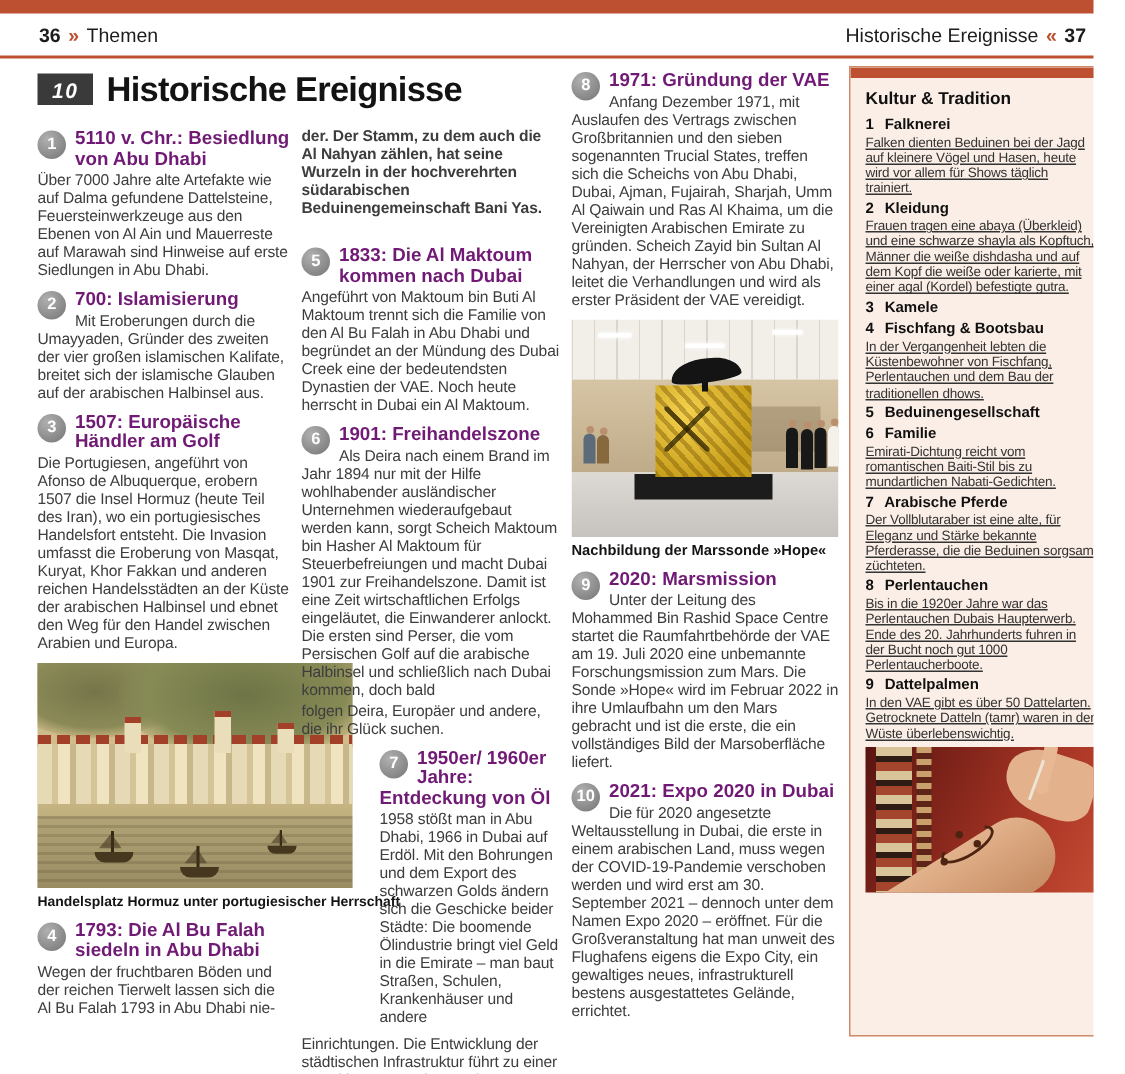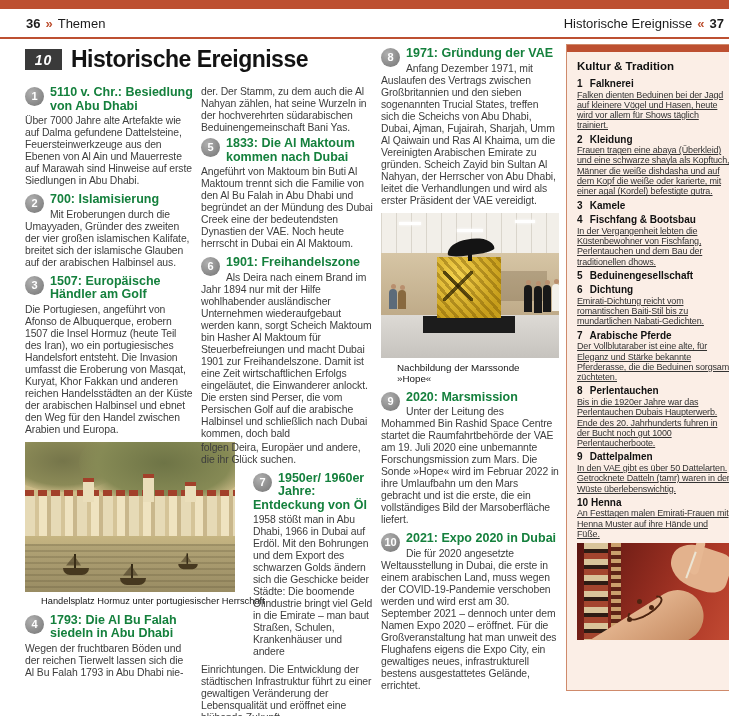--- a/index.html
+++ b/index.html
@@ -23,27 +23,27 @@
   
   .col{position:absolute;}
   .col1{left:25px;top:86px;width:168px;}
   .col2{left:201px;top:86px;width:172px;}
   .col3{left:381px;top:47px;width:178px;}
 
   .event{display:flow-root;margin-bottom:6px;}
   .num{float:left;width:19px;height:19px;border-radius:50%;margin:1px 6px 2px 0;
        background:radial-gradient(circle at 35% 30%,#b0b0b0,#747474);
        color:#fff;font-weight:bold;font-size:11px;text-align:center;line-height:19px;}
-  .event h3{margin:0;font-size:12.5px;line-height:13.5px;font-weight:bold;color:#15803d;}
+  .event h3{margin:0;font-size:12.5px;line-height:13.5px;font-weight:bold;color:#701a75;}
   .event p,.body,.cont{margin:2px 0 0;font-size:10.4px;line-height:12px;color:#3d3d3d;
        letter-spacing:-0.1px;}
-  .cont{margin:0 0 3px;}
+  .cont{margin:0 0 18px;font-weight:bold;}
   .narrow{margin-left:52px;}
   .indent{margin-left:52px;}
-  .caption{font-weight:normal;font-size:9.8px;color:#141414;margin:4px 16px 7px;line-height:11px;}
+  .caption{font-weight:bold;font-size:9.8px;color:#141414;margin:4px 0 7px;line-height:11px;}
   .nowrap{white-space:nowrap;font-size:9.3px;}
 
   
   .img{position:relative;overflow:hidden;}
 
   
   .hormuz{width:210px;height:150px;margin-top:2px;
     background:linear-gradient(180deg,#ab9d6f 0%,#c6b685 20%,#d3c18c 40%,#cdbb85 56%,#b7a87a 76%,#a3966c 100%);}
   .hz-hill{position:absolute;border-radius:50%;}
   .hz-h1{left:-22px;top:-12px;width:120px;height:62px;background:radial-gradient(ellipse at center,#75754a 0%,#8b8a57 55%,rgba(139,138,87,0) 75%);}
@@ -274,38 +274,34 @@
       <div class="entry-h"><span class="eno">3</span> <span>Kamele</span></div>
     </div>
     <div class="entry">
       <div class="entry-h"><span class="eno">4</span> <span>Fischfang &amp; Bootsbau</span></div>
       <p>In der Vergangenheit lebten die Küstenbewohner von Fischfang, Perlentauchen und dem Bau der traditionellen dhows.</p>
     </div>
     <div class="entry">
       <div class="entry-h"><span class="eno">5</span> <span>Beduinengesellschaft</span></div>
     </div>
     <div class="entry">
-      <div class="entry-h"><span class="eno">6</span> <span>Dichtung</span></div>
+      <div class="entry-h"><span class="eno">6</span> <span>Familie</span></div>
       <p>Emirati-Dichtung reicht vom romantischen Baiti-Stil bis zu mundartlichen Nabati-Gedichten.</p>
     </div>
     <div class="entry">
       <div class="entry-h"><span class="eno">7</span> <span>Arabische Pferde</span></div>
       <p>Der Vollblutaraber ist eine alte, für Eleganz und Stärke bekannte Pferderasse, die die Beduinen sorgsam züchteten.</p>
     </div>
     <div class="entry">
       <div class="entry-h"><span class="eno">8</span> <span>Perlentauchen</span></div>
       <p>Bis in die 1920er Jahre war das Perlentauchen Dubais Haupterwerb. Ende des 20. Jahrhunderts fuhren in der Bucht noch gut 1000 Perlentaucherboote.</p>
     </div>
     <div class="entry">
       <div class="entry-h"><span class="eno">9</span> <span>Dattelpalmen</span></div>
       <p>In den VAE gibt es über 50 Dattelarten. Getrocknete Datteln (tamr) waren in der Wüste überlebenswichtig.</p>
-    </div>
-    <div class="entry">
-      <div class="entry-h"><span class="eno">10</span> <span>Henna</span></div>
-      <p>An Festtagen malen Emirati-Frauen mit Henna Muster auf ihre Hände und Füße.</p>
     </div>
 
     <div class="img henna">
       <div class="he-band"></div>
       <div class="he-band2"></div>
       <div class="he-arm"></div>
       <div class="he-vine"></div>
       <span class="he-dot he-d1"></span>
       <span class="he-dot he-d2"></span>
       <span class="he-dot he-d3"></span>

